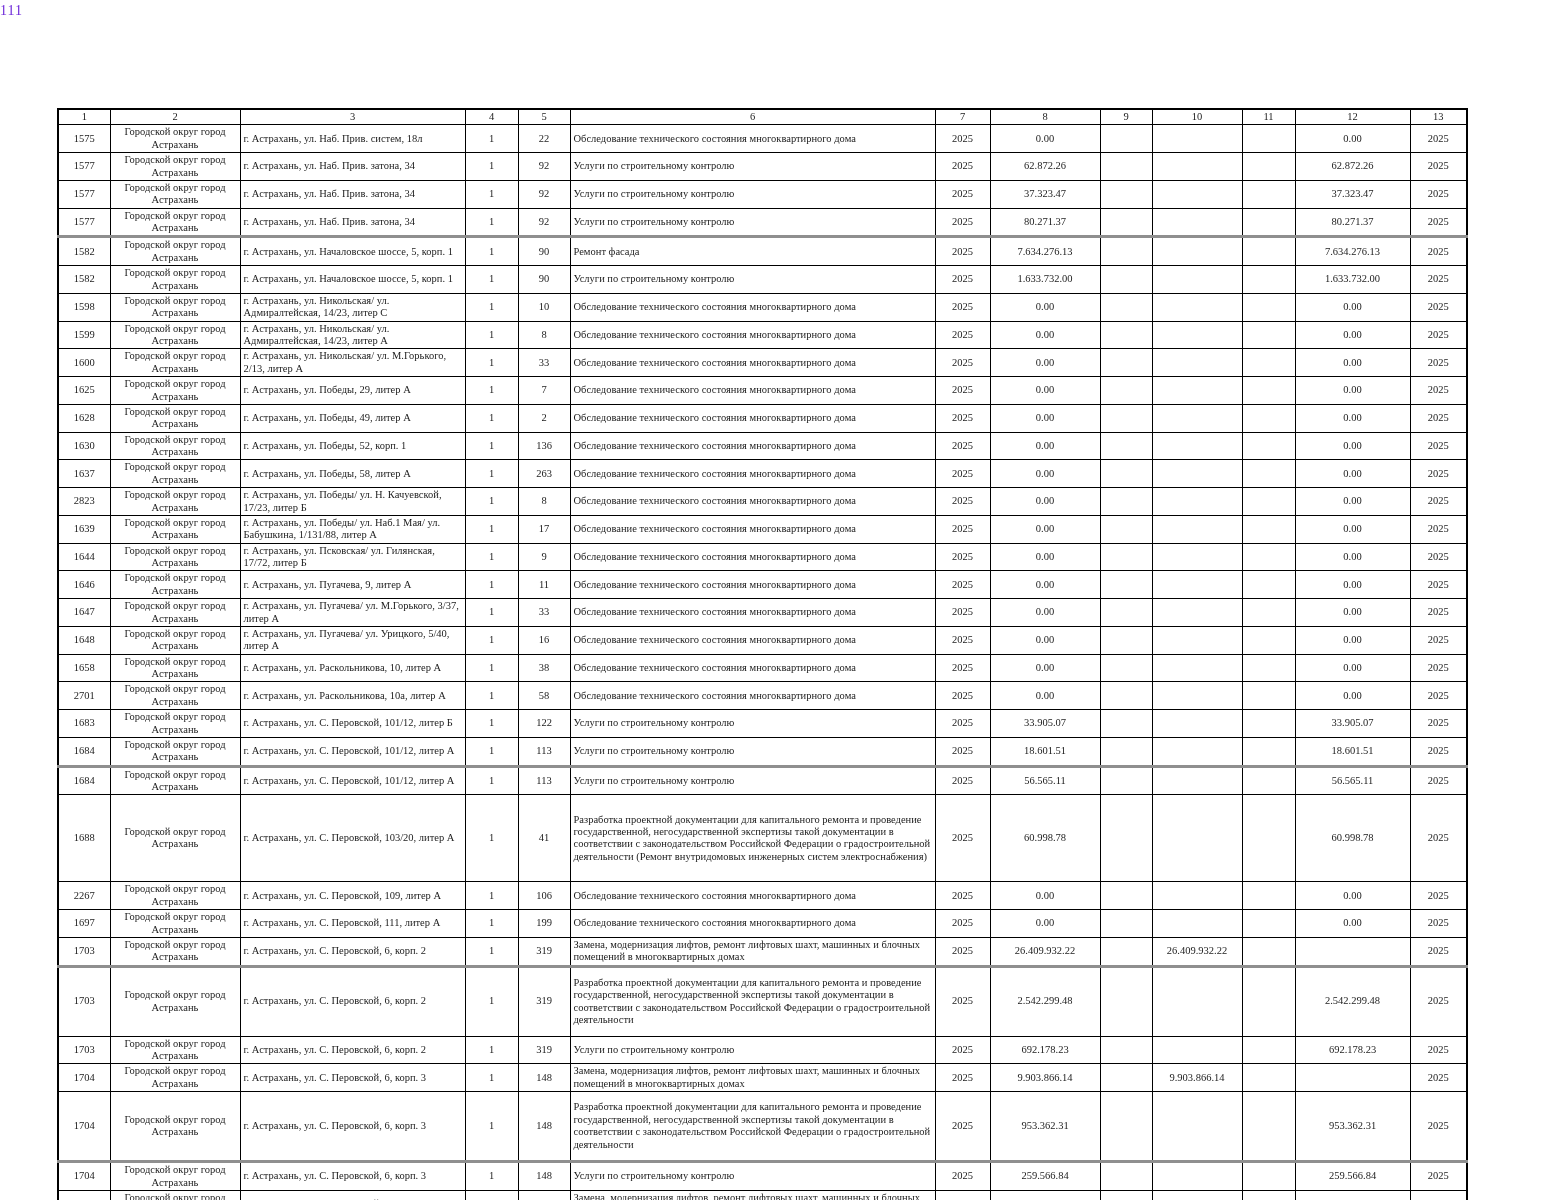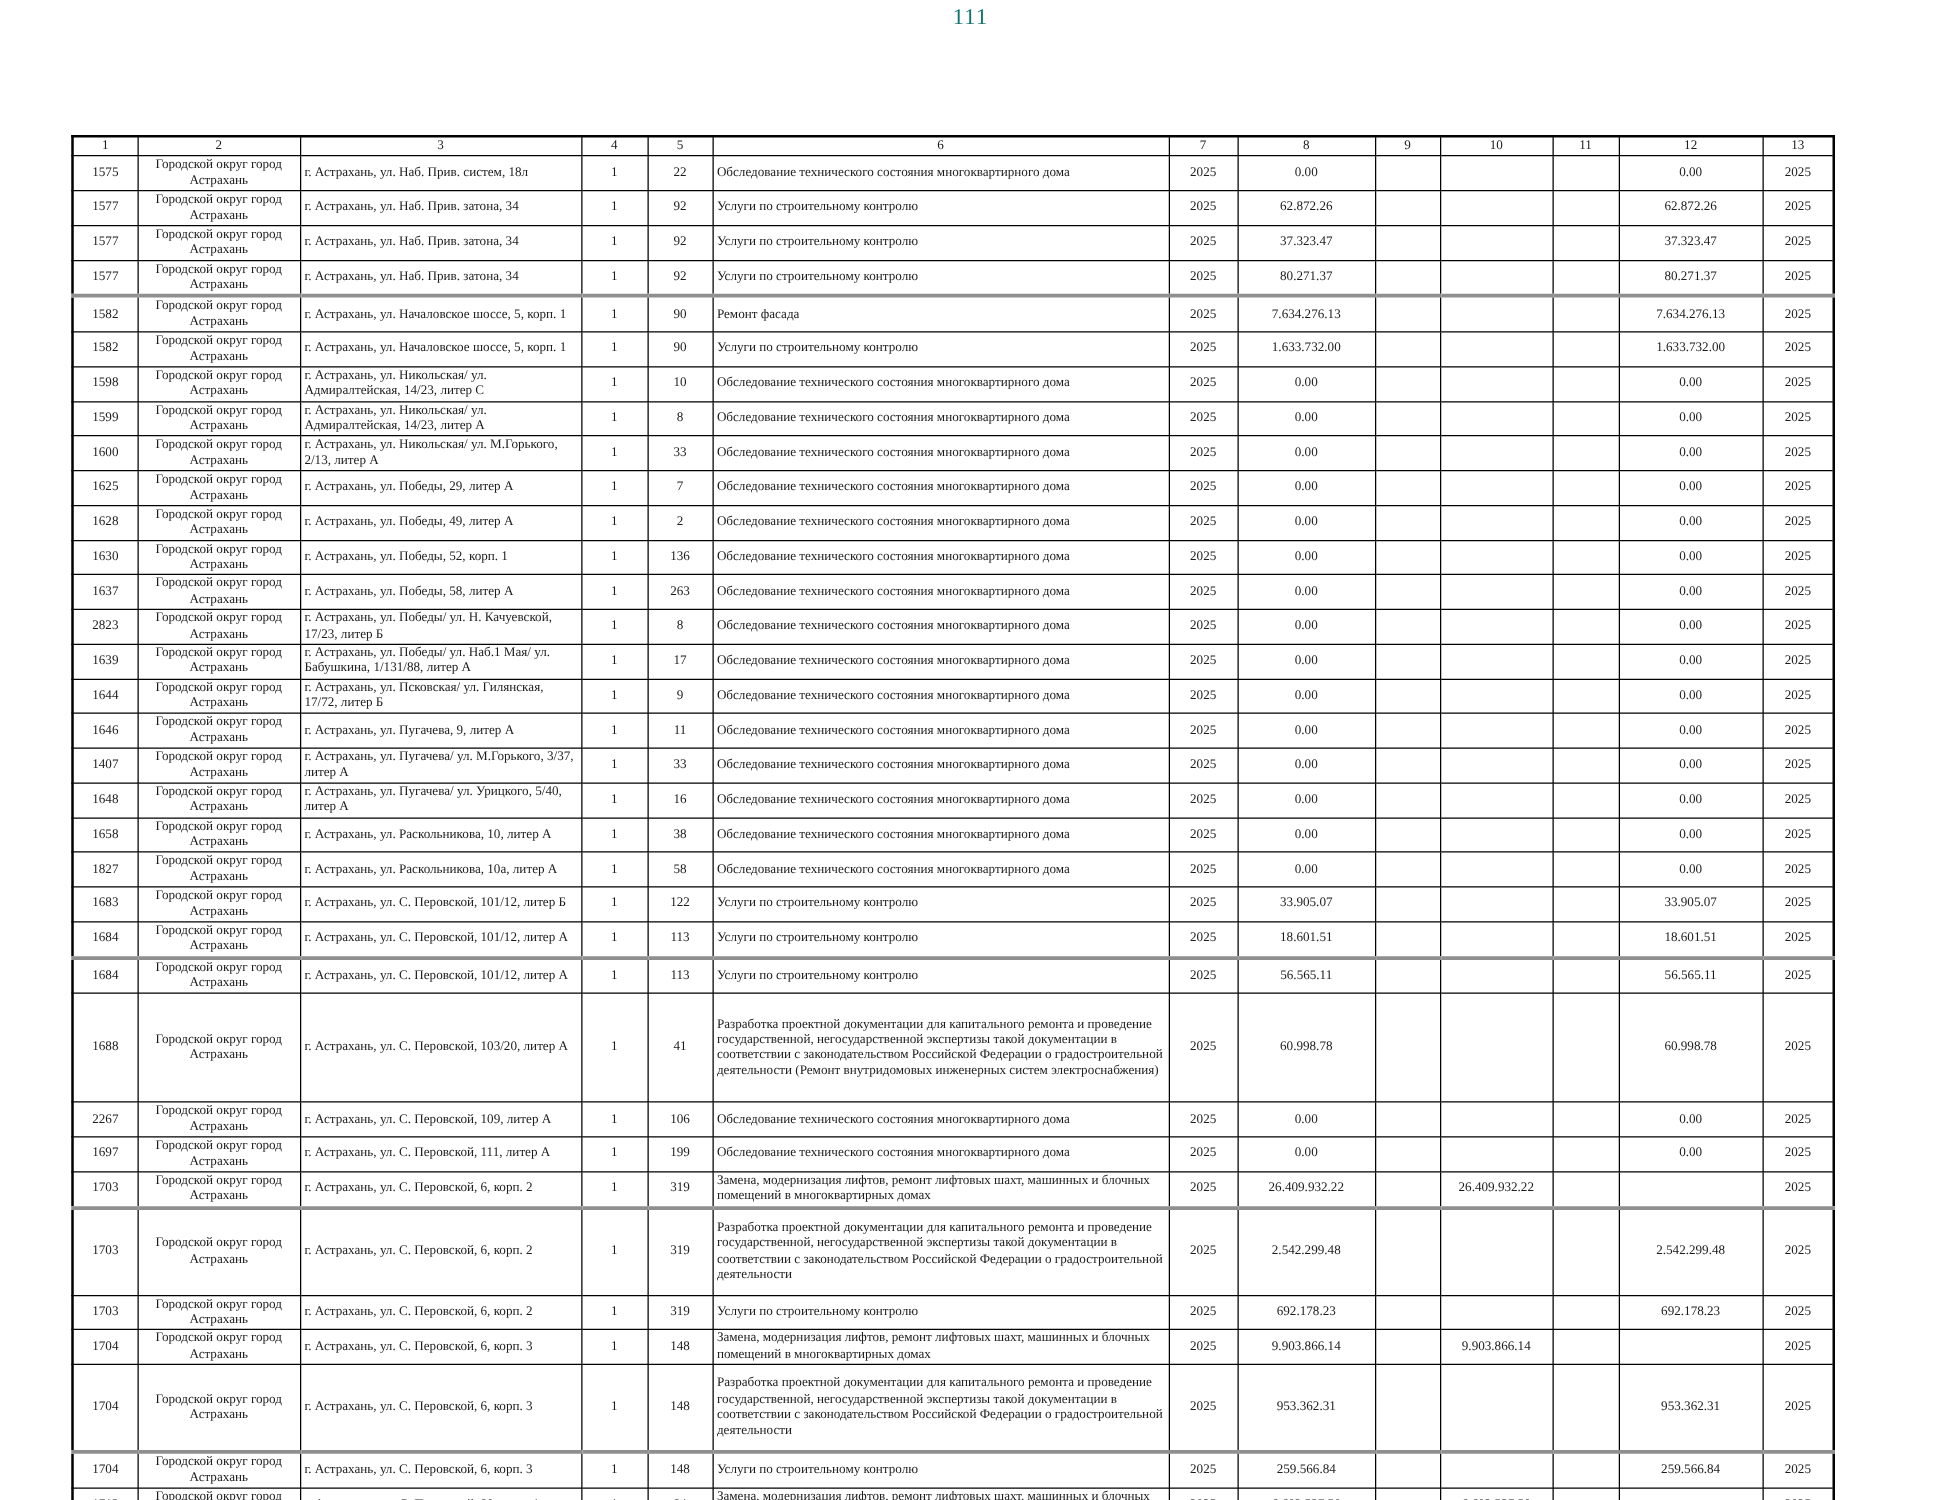--- a/index.html
+++ b/index.html
@@ -6,23 +6,23 @@
     margin: 0; padding: 0;
     width: 1553px; height: 1200px;
     background: #ffffff;
     font-family: "Liberation Serif", serif;
     position: relative;
     overflow: hidden;
   }
   .page-number {
     position: absolute;
     top: 3px; left: 0; width: 100%;
-    text-align: center;
-    font-size: 18px;
-    color: #0f766e;
+    text-align: left;
+    font-size: 14px;
+    color: #6d28d9;
     letter-spacing: 1px;
   }
   table.grid {
     position: absolute;
     left: 57px; top: 108px;
     width: 1410px;
     border-collapse: collapse;
     table-layout: fixed;
     border: 2px solid #000;
   }
@@ -336,21 +336,21 @@
     <td class="left">Обследование технического состояния многоквартирного дома</td>
     <td class="center">2025</td>
     <td class="center">0.00</td>
     <td class="center"></td>
     <td class="center"></td>
     <td class="center"></td>
     <td class="center">0.00</td>
     <td class="center">2025</td>
   </tr>
       <tr>
-    <td class="center">1407</td>
+    <td class="center">1647</td>
     <td class="center">Городской округ город Астрахань</td>
     <td class="left">г. Астрахань, ул. Пугачева/ ул. М.Горького, 3/37, литер А</td>
     <td class="center">1</td>
     <td class="center">33</td>
     <td class="left">Обследование технического состояния многоквартирного дома</td>
     <td class="center">2025</td>
     <td class="center">0.00</td>
     <td class="center"></td>
     <td class="center"></td>
     <td class="center"></td>
@@ -381,21 +381,21 @@
     <td class="left">Обследование технического состояния многоквартирного дома</td>
     <td class="center">2025</td>
     <td class="center">0.00</td>
     <td class="center"></td>
     <td class="center"></td>
     <td class="center"></td>
     <td class="center">0.00</td>
     <td class="center">2025</td>
   </tr>
       <tr>
-    <td class="center">1827</td>
+    <td class="center">2701</td>
     <td class="center">Городской округ город Астрахань</td>
     <td class="left">г. Астрахань, ул. Раскольникова, 10а, литер А</td>
     <td class="center">1</td>
     <td class="center">58</td>
     <td class="left">Обследование технического состояния многоквартирного дома</td>
     <td class="center">2025</td>
     <td class="center">0.00</td>
     <td class="center"></td>
     <td class="center"></td>
     <td class="center"></td>

